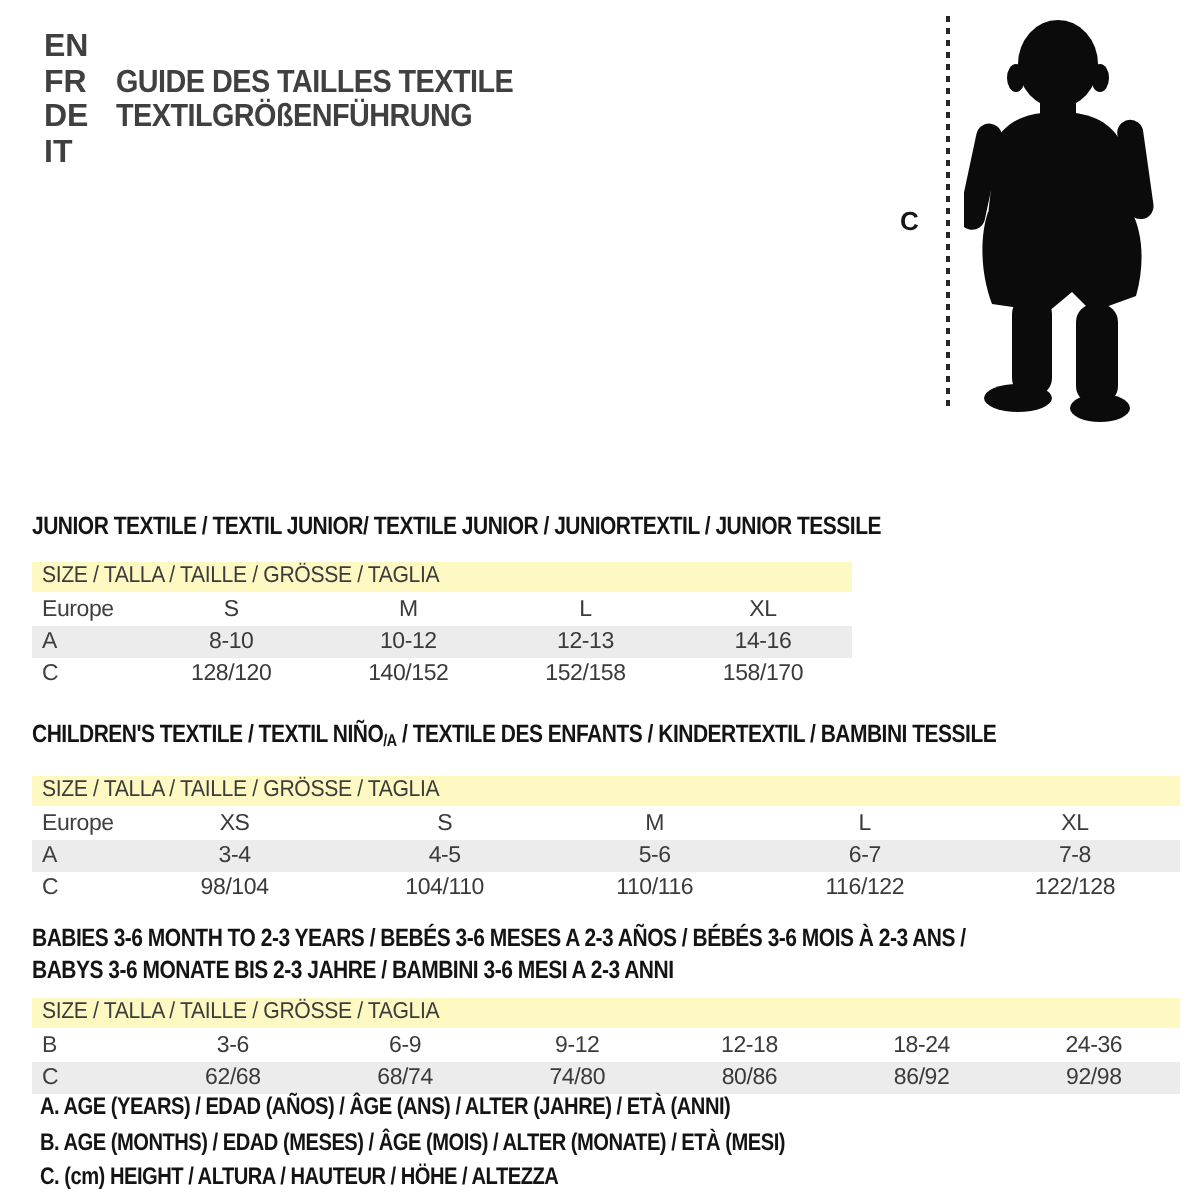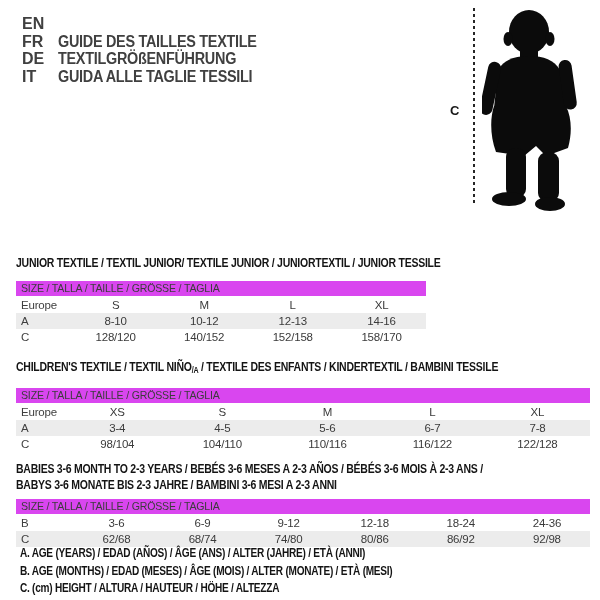--- a/index.html
+++ b/index.html
@@ -27,21 +27,21 @@
   
   .tbl{position:absolute;}
   .t1{left:16px;top:216px;width:410px;}
   .t2{left:16px;top:320px;width:574px;}
   .t3{left:16px;top:425px;width:574px;}
   .tbl-title{font-weight:bold;font-size:12.5px;line-height:13px;color:#141414;white-space:nowrap;}
   .t1 .tbl-title,.t2 .tbl-title{margin-bottom:11px;margin-top:41px;}
   .t3 .title-line{line-height:16px;}
   .t3 .title-wrap{margin-bottom:6px;margin-top:36px;}
   .subsc{font-size:8.5px;vertical-align:-2px;}
-  .size-bar{background:#d946ef;color:#3c3c3c;font-size:11.5px;height:15px;line-height:15px;padding-left:5px;margin-bottom:1px;}
+  .size-bar{background:#fef9c3;color:#3c3c3c;font-size:11.5px;height:15px;line-height:15px;padding-left:5px;margin-bottom:1px;}
   table{width:100%;border-collapse:collapse;font-size:11.5px;color:#3a3a3a;table-layout:fixed;}
   td{text-align:center;height:16px;padding:0;letter-spacing:-0.2px;overflow:hidden;}
   td.lbl{text-align:left;padding-left:5px;color:#3f3f3f;}
   tr:nth-child(even) td{background:#ececec;}
 
   
   .notes{left:20px;top:545px;}
   .note-line{font-weight:bold;font-size:12px;line-height:17.5px;color:#141414;white-space:nowrap;}
 </style>
 </head>
@@ -54,21 +54,20 @@
   <div class="lang-row">
     <span class="lang-code">FR</span>
     <span class="lang-title"><span class="cond90">GUIDE DES TAILLES TEXTILE</span></span>
   </div>
   <div class="lang-row">
     <span class="lang-code">DE</span>
     <span class="lang-title"><span class="cond90">TEXTILGRÖßENFÜHRUNG</span></span>
   </div>
   <div class="lang-row">
     <span class="lang-code">IT</span>
-    <span class="lang-title"><span class="cond90">GUIDA ALLE TAGLIE TESSILI</span></span>
   </div>
 </div>
 
 <div class="abs dash-line"></div>
 <div class="abs c-label">C</div>
 <svg class="abs baby" width="114" height="206" viewBox="0 0 114 206">
   <g fill="#0b0b0b">
     <ellipse cx="47" cy="26" rx="20" ry="22"></ellipse>
     <ellipse cx="26" cy="33" rx="4.5" ry="7"></ellipse>
     <ellipse cx="68" cy="33" rx="4.5" ry="7"></ellipse>

